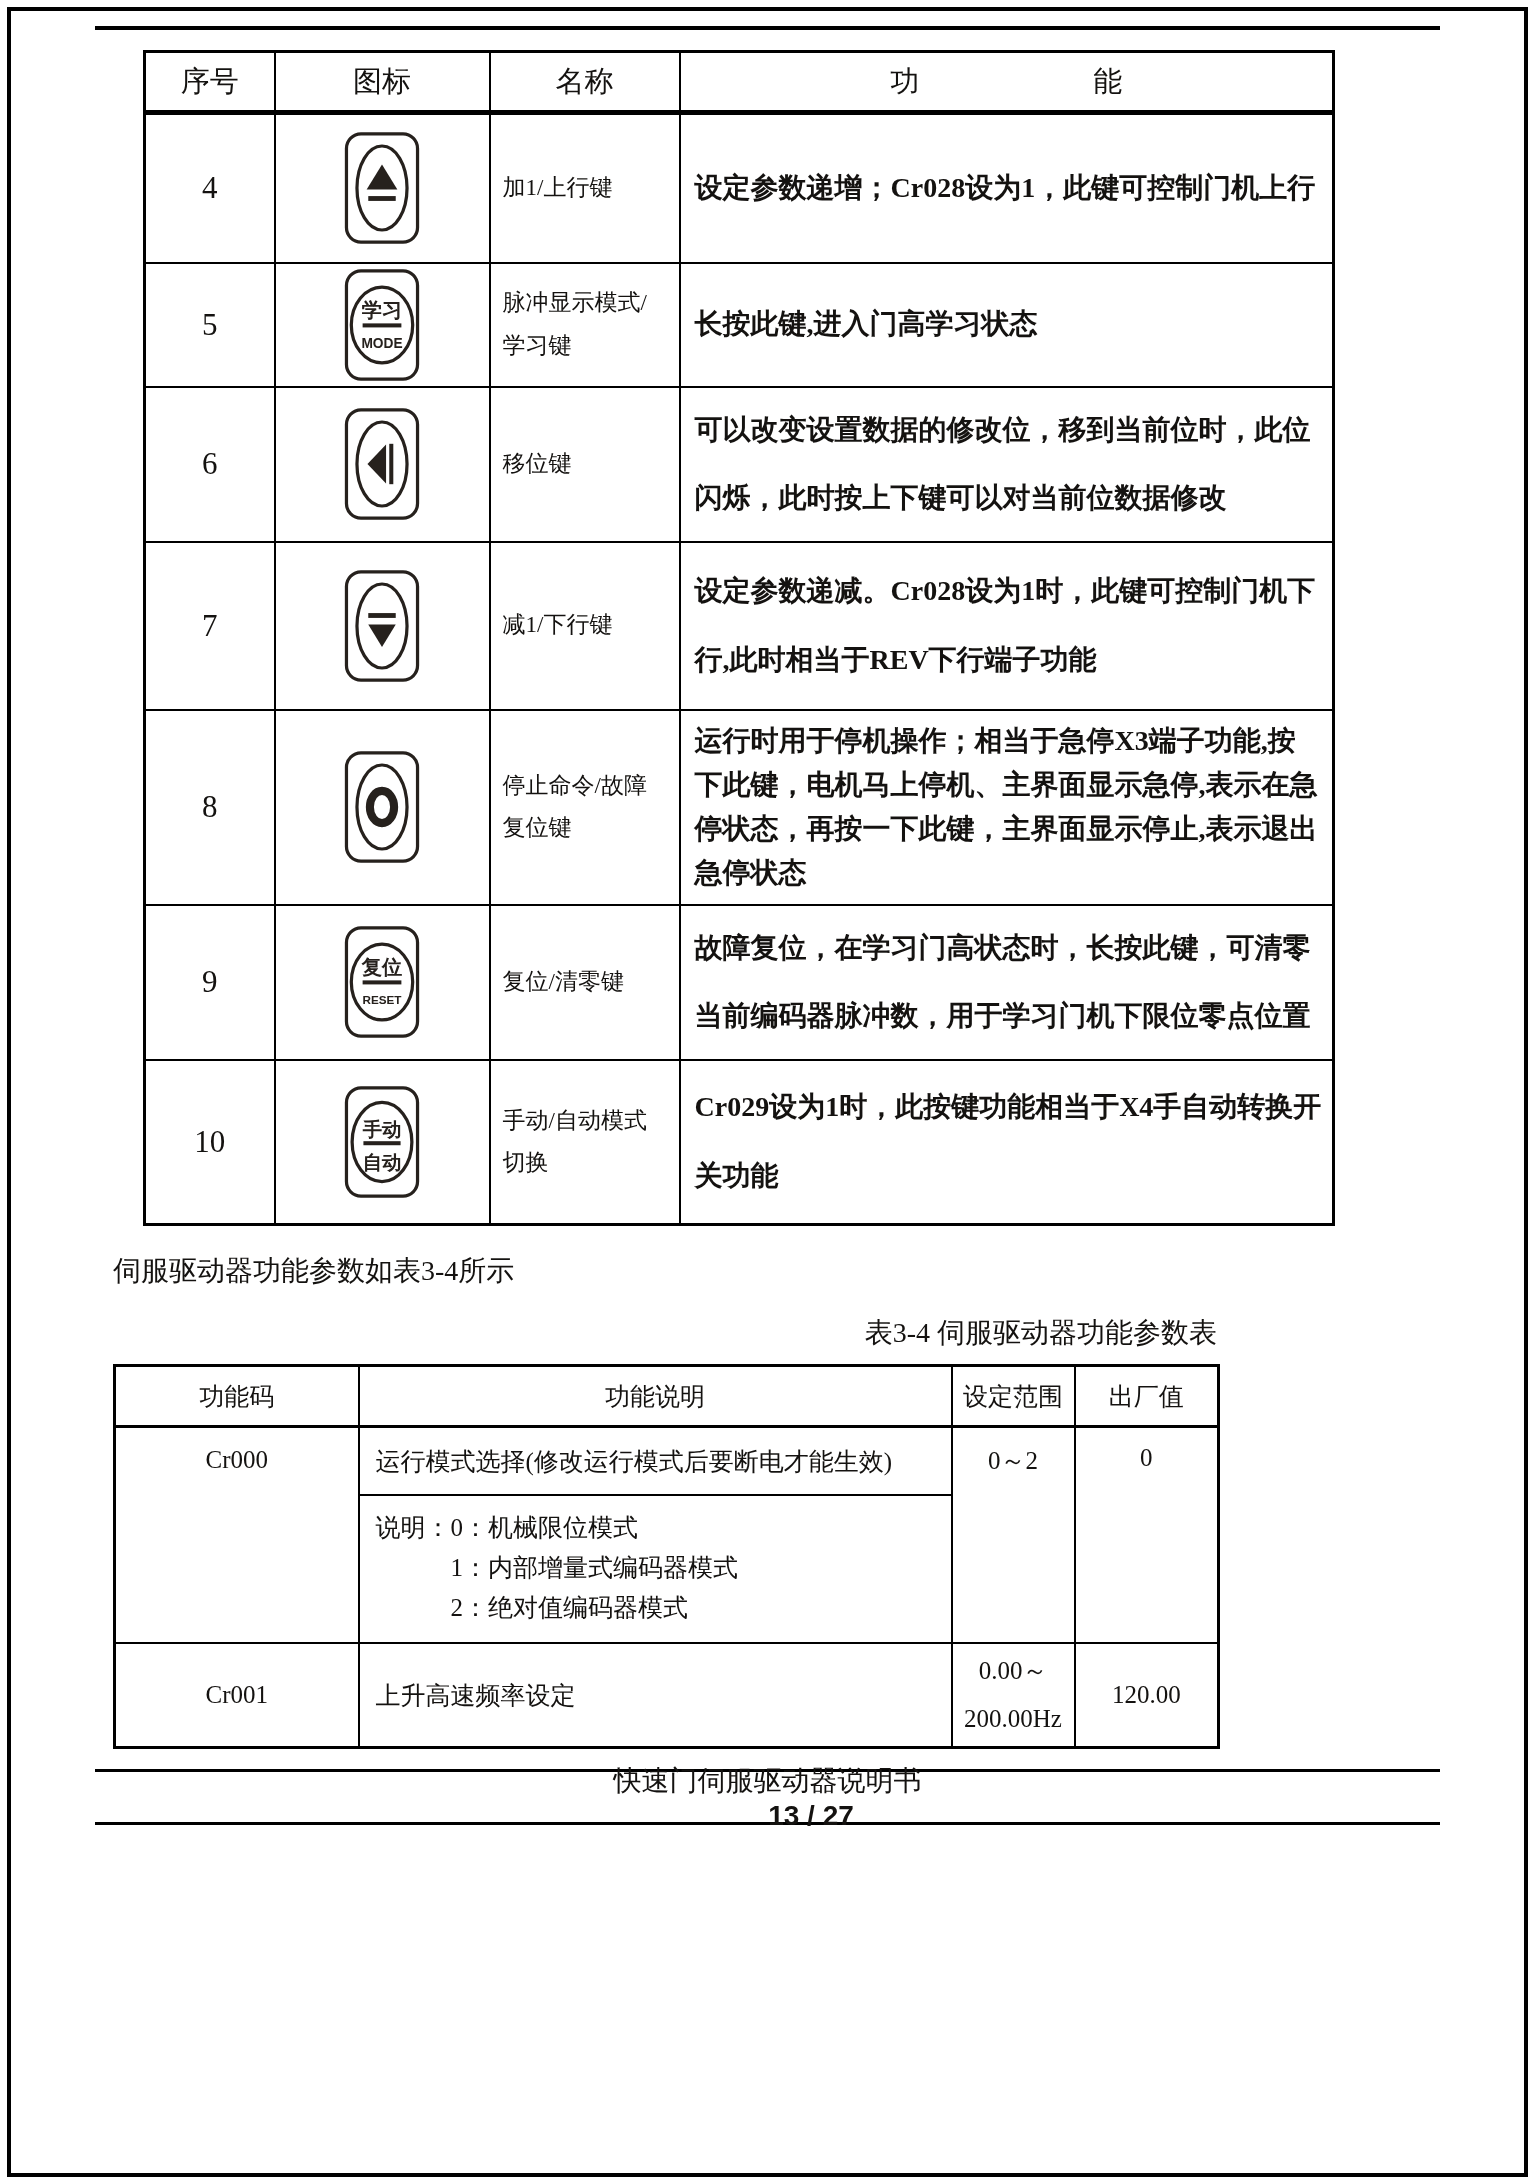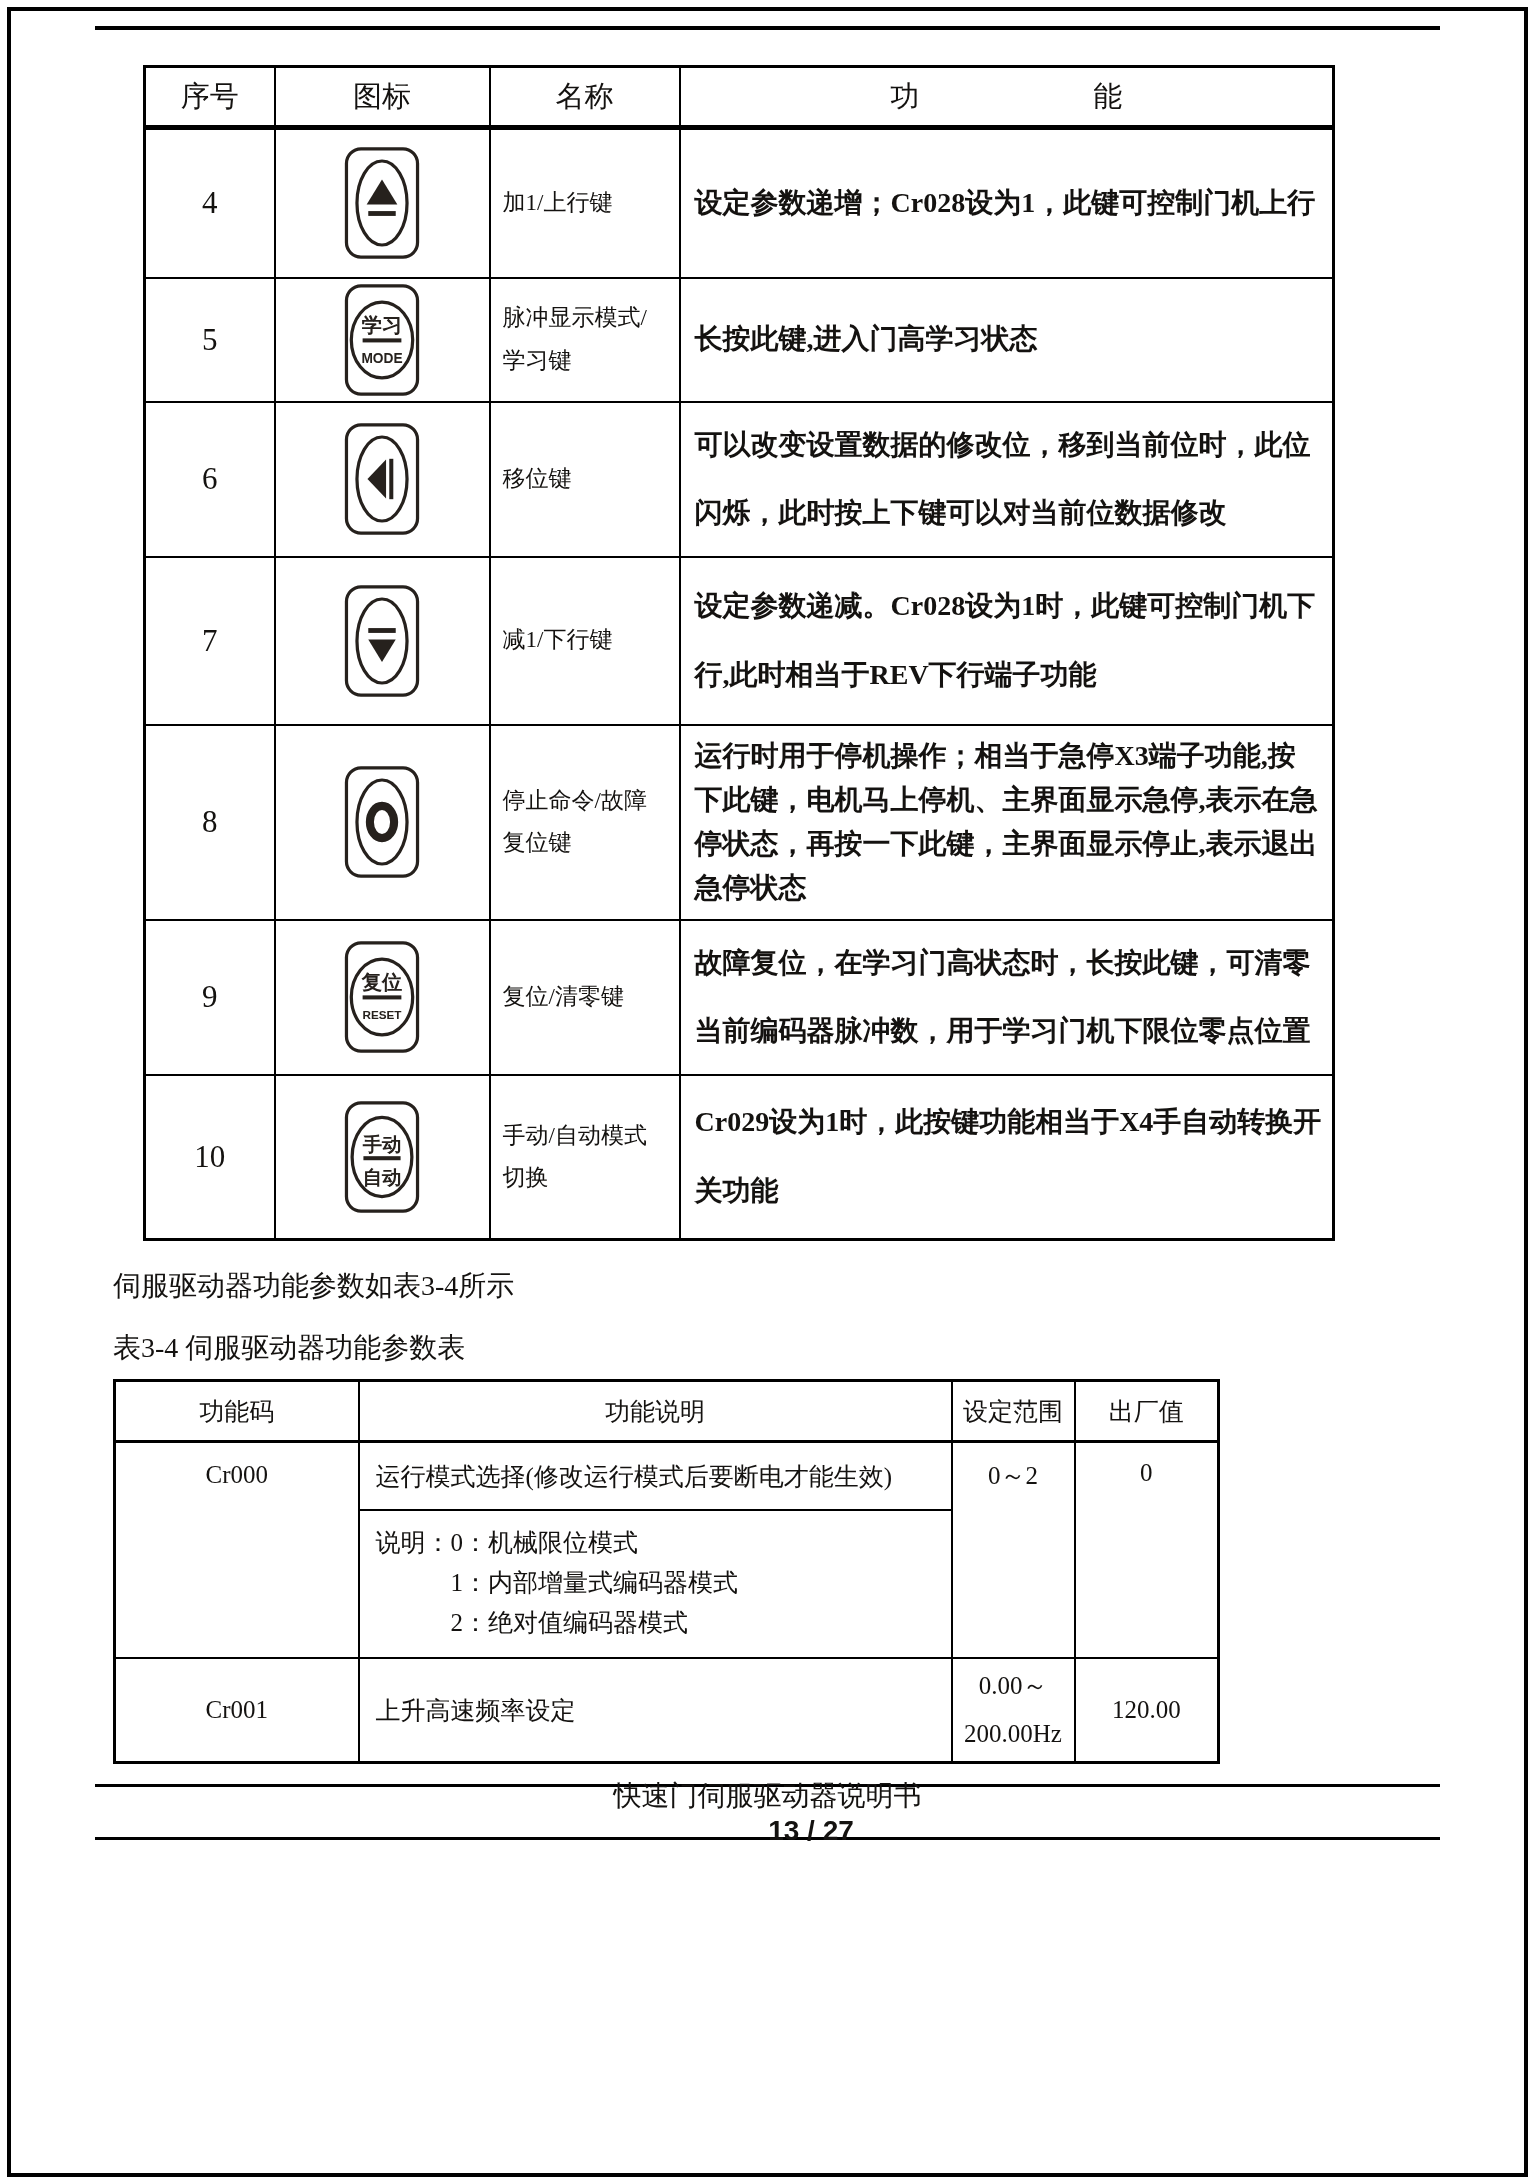--- a/index.html
+++ b/index.html
@@ -8,21 +8,21 @@
     font-family:"Liberation Serif","DejaVu Serif",serif;color:#141210;
     -webkit-font-smoothing:antialiased;
   }
   .page-frame{position:absolute;left:7px;top:7px;right:7px;bottom:7px;border:4px solid #000;pointer-events:none;}
   .content{position:relative;padding:0 95px;}
   .doc-title{margin-top:74px;text-align:center;font-size:34px;letter-spacing:1px;}
   .title-rule{margin-top:26px;border-top:4px solid #000;height:0;}
 
   
   table{border-collapse:collapse;table-layout:fixed;}
-  .key-table{margin-top:35px;margin-left:48px;border:3px solid #000;}
+  .key-table{margin-top:20px;margin-left:48px;border:3px solid #000;}
   .key-table th,.key-table td{border:2px solid #000;vertical-align:middle;}
   .key-table thead th{border-bottom:5px solid #000;height:55px;font-weight:normal;font-size:29px;text-align:center;}
   .c-no{text-align:center;font-size:31px;}
   .c-icon{text-align:center;}
   .c-name{font-size:23px;line-height:1.85;padding:0 12px;}
   .c-func{font-size:28px;padding:8px 10px 8px 14px;line-height:2.45;text-align:left;font-weight:bold;}
   .c-func.lh-tight{line-height:1.58;}
   tr.r4{height:150px;} tr.r5{height:120px;} tr.r6{height:155px;} tr.r7{height:168px;}
   tr.r8{height:175px;} tr.r9{height:148px;} tr.r10{height:165px;}
 
@@ -32,21 +32,21 @@
   .key-svg .ring{fill:none;stroke:#26211d;stroke-width:10;}
   .key-svg text{fill:#26211d;text-anchor:middle;font-weight:bold;}
   .svg-cjk{font-family:"Liberation Serif","DejaVu Serif",serif;font-size:25px;}
   .svg-cjk2{font-family:"Liberation Serif","DejaVu Serif",serif;font-size:24px;}
   .svg-latin{font-family:"Liberation Sans","DejaVu Sans",sans-serif;font-size:17px;}
   .svg-latin2{font-family:"Liberation Sans","DejaVu Sans",sans-serif;font-size:14.5px;}
 
   
   .section-heading{margin-top:54px;margin-left:18px;font-size:34px;font-weight:bold;}
   .intro{margin-top:26px;margin-left:18px;font-size:28px;}
-  .caption{margin-top:24px;margin-left:18px;width:1104px;text-align:left;font-size:28px;}
+  .caption{margin-top:24px;margin-left:18px;width:1104px;text-align:right;font-size:28px;}
 
   
   .param-table{margin-top:12px;margin-left:18px;border:3px solid #000;}
   .param-table th,.param-table td{border:2px solid #000;font-size:25px;}
   .param-table thead th{height:58px;font-weight:normal;text-align:center;border-bottom:3px solid #000;padding:0 2px;}
   .p-code{text-align:center;}
   .p-code.vtop{vertical-align:top;padding-top:18px;}
   .p-desc{padding:0 10px 0 16px;height:66px;vertical-align:middle;}
   .p-note{padding:12px 10px 14px 16px;line-height:40px;vertical-align:top;}
   .p-note .ind{padding-left:3em;}

